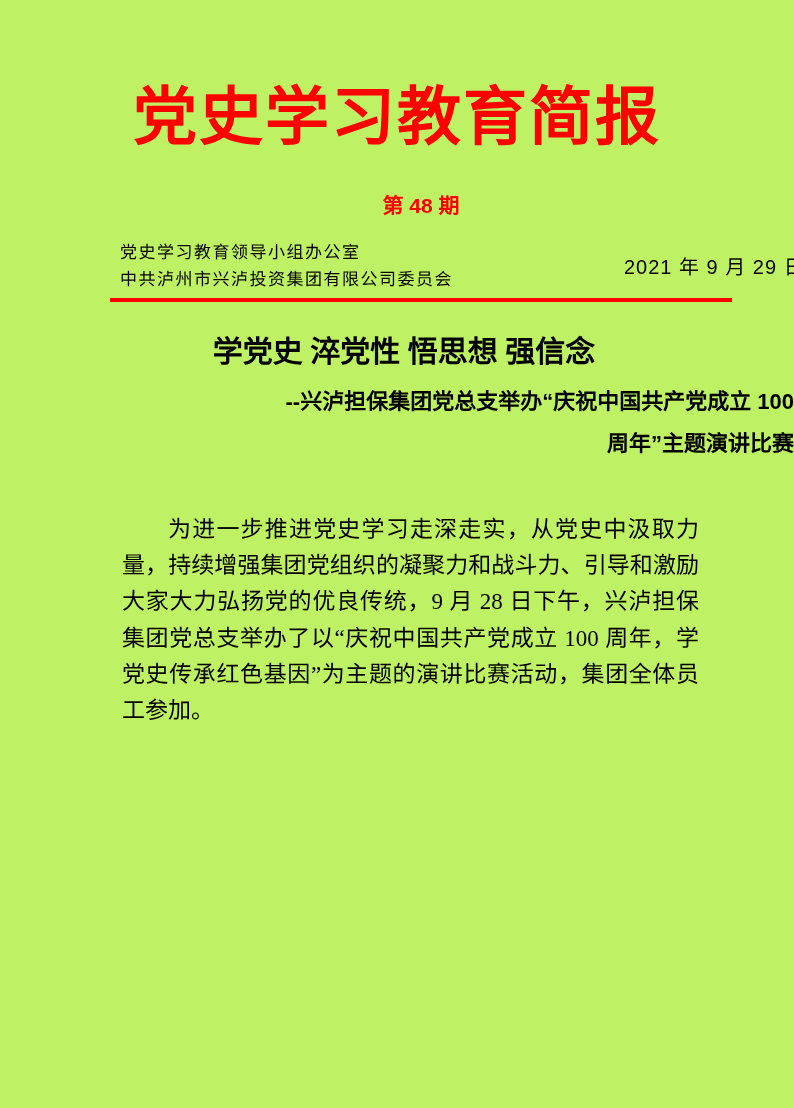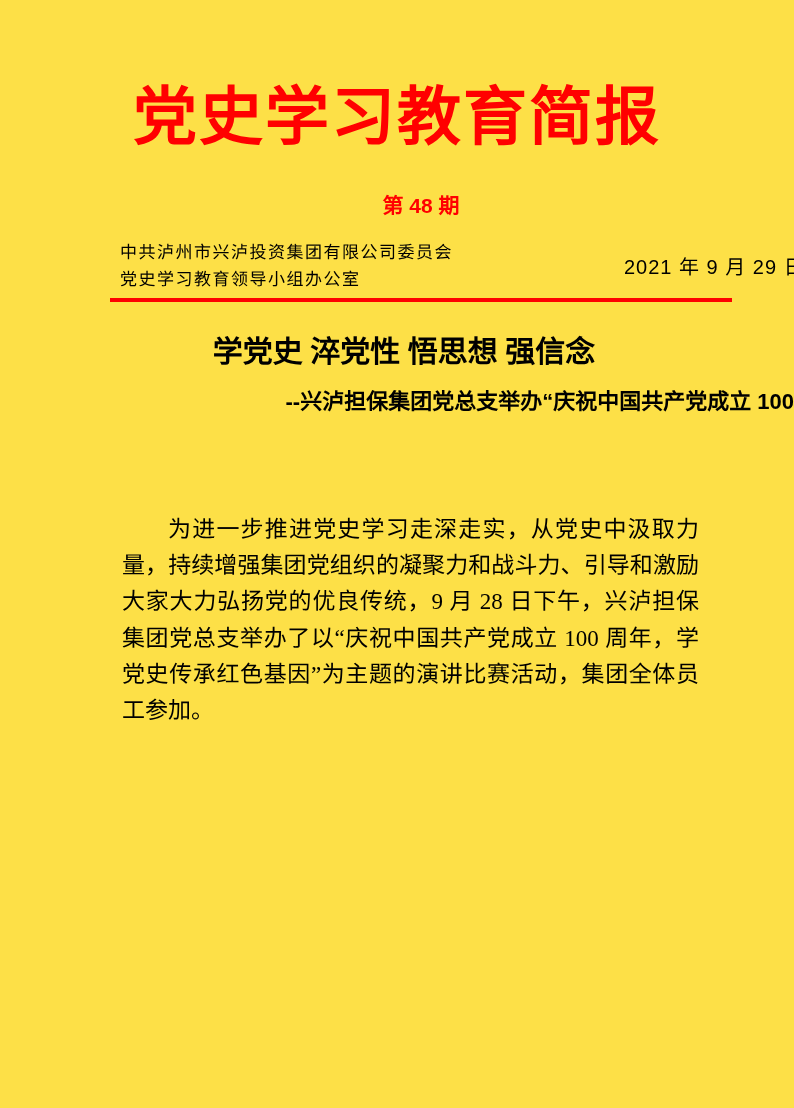--- a/index.html
+++ b/index.html
@@ -4,21 +4,21 @@
 <style>
   html, body {
     margin: 0;
     padding: 0;
     background: #ffffff;
   }
   .page {
     position: relative;
     width: 794px;
     height: 1108px;
-    background: #fde047;
+    background: #bef264;
     overflow: hidden;
     font-family: "Liberation Serif", serif;
     color: #000000;
   }
   .masthead-title {
     position: absolute;
     top: 76px;
     left: 0;
     right: 0;
     margin: 0;
@@ -121,31 +121,32 @@
 </head>
 <body>
 
 <div class="page">
 
   <h1 class="masthead-title">党史学习教育简报</h1>
 
   <div class="issue-number">第 48 期</div>
 
   <div class="org-block">
+    <div>党史学习教育领导小组办公室</div>
     <div>中共泸州市兴泸投资集团有限公司委员会</div>
-    <div>党史学习教育领导小组办公室</div>
   </div>
 
   <div class="issue-date">2021 年 9 月 29 日</div>
 
   <div class="red-rule"></div>
 
   <h2 class="article-headline">学党史 淬党性 悟思想 强信念</h2>
 
   <h3 class="article-subtitle">
     <span>--兴泸担保集团党总支举办“庆祝中国共产党成立 100</span><br>
+    <span>周年”主题演讲比赛</span>
   </h3>
 
   <div class="article-body">
     <p>为进一步推进党史学习走深走实，从党史中汲取力量，持续增强集团党组织的凝聚力和战斗力、引导和激励大家大力弘扬党的优良传统，9 月 28 日下午，兴泸担保集团党总支举办了以“庆祝中国共产党成立 100 周年，学党史传承红色基因”为主题的演讲比赛活动，集团全体员工参加。</p>
   </div>
 
 </div>
 
 </body></html>

